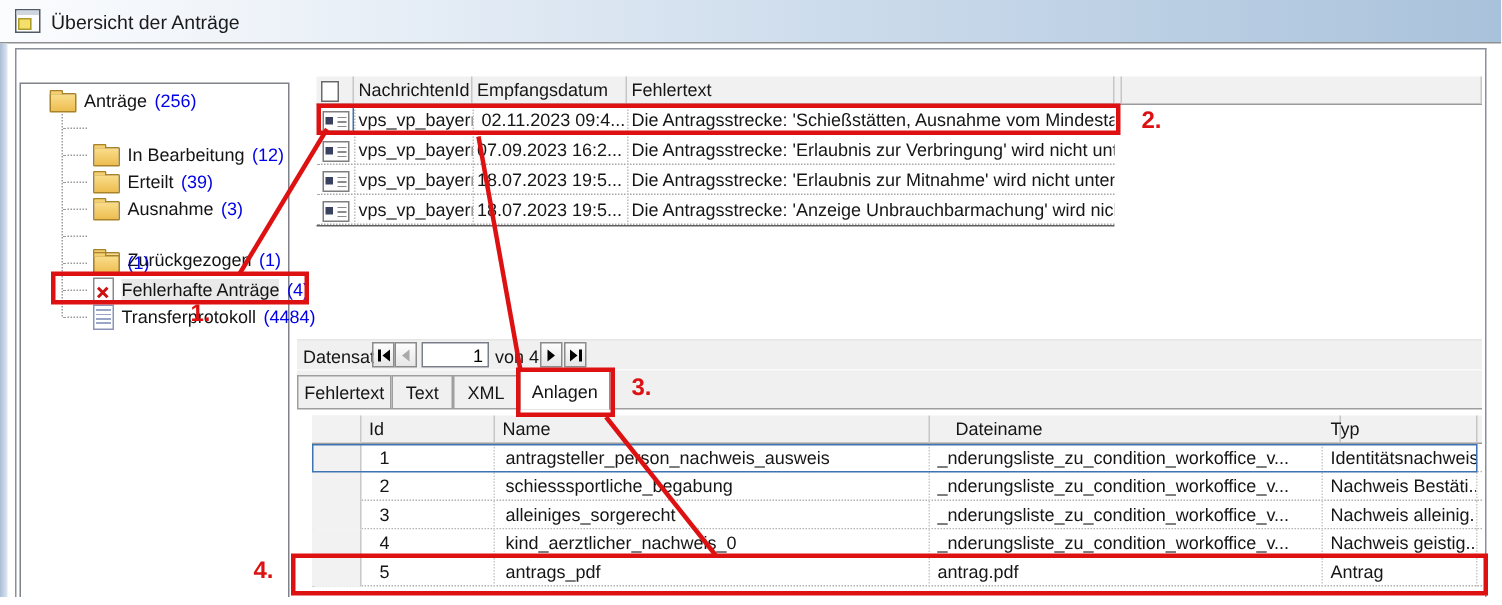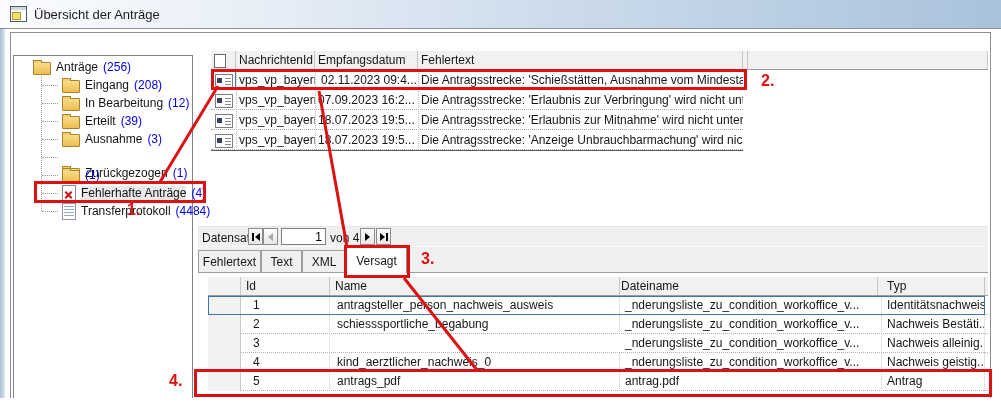--- a/index.html
+++ b/index.html
@@ -106,25 +106,20 @@
     <div class="stub" style="top:101px"></div>
     <div class="stub" style="top:119px"></div>
     <div class="stub" style="top:137px"></div>
     <div class="stub" style="top:155px"></div>
 
     <div class="titem root" style="top:2px">
       <span class="folder-icon"></span>
       <span class="tlabel">Anträge</span>
       <span class="tcount">(256)</span>
     </div>
-    <div class="titem child" style="top:20px">
-      <span class="folder-icon"></span>
-      <span class="tlabel">Eingang</span>
-      <span class="tcount">(208)</span>
-    </div>
     <div class="titem child" style="top:38px">
       <span class="folder-icon"></span>
       <span class="tlabel">In Bearbeitung</span>
       <span class="tcount">(12)</span>
     </div>
     <div class="titem child" style="top:56px">
       <span class="folder-icon"></span>
       <span class="tlabel">Erteilt</span>
       <span class="tcount">(39)</span>
     </div>
@@ -208,48 +203,49 @@
     <span class="tri-r"></span>
   </button>
   <button class="abs nav-btn" style="left:376px">
     <span class="tri-r"></span>
       <span class="vbar"></span>
   </button>
 
   <div class="abs tab" style="left:198px;width:63px">Fehlertext</div>
   <div class="abs tab" style="left:261px;width:41px">Text</div>
   <div class="abs tab" style="left:302px;width:44px">XML</div>
-  <div class="abs tab seltab" style="left:346px;width:61px">Versagt</div>
+  <div class="abs tab seltab" style="left:346px;width:61px">Anlagen</div>
   <div class="abs tabpage"></div>
 
   <div class="abs grid-header">
     <div class="hcell rowhdr" style="left:0;width:33px"></div>
     <div class="hcell" style="left:33px;width:89px;padding-left:5px">Id</div>
     <div class="hcell" style="left:122px;width:290px;padding-left:5px">Name</div>
-    <div class="hcell" style="left:408px;width:262px;padding-left:5px">Dateiname</div>
+    <div class="hcell" style="left:424px;width:262px;padding-left:5px">Dateiname</div>
     <div class="hcell" style="left:674px;width:103px;padding-left:5px">Typ</div>
   </div>
 
   <div class="abs grow" style="top:296px">
     <span class="cell rowhdr" style="left:0;width:33px"></span>
     <span class="cell nowrap" style="left:33px;width:89px;padding-left:12px">1</span>
     <span class="cell nowrap" style="left:122px;width:290px;padding-left:7px">antragsteller_person_nachweis_ausweis</span>
     <span class="cell nowrap" style="left:412px;width:262px;padding-left:5px">_nderungsliste_zu_condition_workoffice_v...</span>
     <span class="cell nowrap" style="left:674px;width:103px;padding-left:5px">Identitätsnachweis</span>
   </div>
   <div class="abs grow" style="top:315px">
     <span class="cell rowhdr" style="left:0;width:33px"></span>
     <span class="cell nowrap" style="left:33px;width:89px;padding-left:12px">2</span>
     <span class="cell nowrap" style="left:122px;width:290px;padding-left:7px">schiesssportliche_begabung</span>
     <span class="cell nowrap" style="left:412px;width:262px;padding-left:5px">_nderungsliste_zu_condition_workoffice_v...</span>
     <span class="cell nowrap" style="left:674px;width:103px;padding-left:5px">Nachweis Bestäti...</span>
   </div>
   <div class="abs grow" style="top:334px">
     <span class="cell rowhdr" style="left:0;width:33px"></span>
     <span class="cell nowrap" style="left:33px;width:89px;padding-left:12px">3</span>
+    <span class="cell nowrap" style="left:122px;width:290px;padding-left:7px">alleiniges_sorgerecht</span>
     <span class="cell nowrap" style="left:412px;width:262px;padding-left:5px">_nderungsliste_zu_condition_workoffice_v...</span>
     <span class="cell nowrap" style="left:674px;width:103px;padding-left:5px">Nachweis alleinig...</span>
   </div>
   <div class="abs grow" style="top:353px">
     <span class="cell rowhdr" style="left:0;width:33px"></span>
     <span class="cell nowrap" style="left:33px;width:89px;padding-left:12px">4</span>
     <span class="cell nowrap" style="left:122px;width:290px;padding-left:7px">kind_aerztlicher_nachweis_0</span>
     <span class="cell nowrap" style="left:412px;width:262px;padding-left:5px">_nderungsliste_zu_condition_workoffice_v...</span>
     <span class="cell nowrap" style="left:674px;width:103px;padding-left:5px">Nachweis geistig...</span>
   </div>

